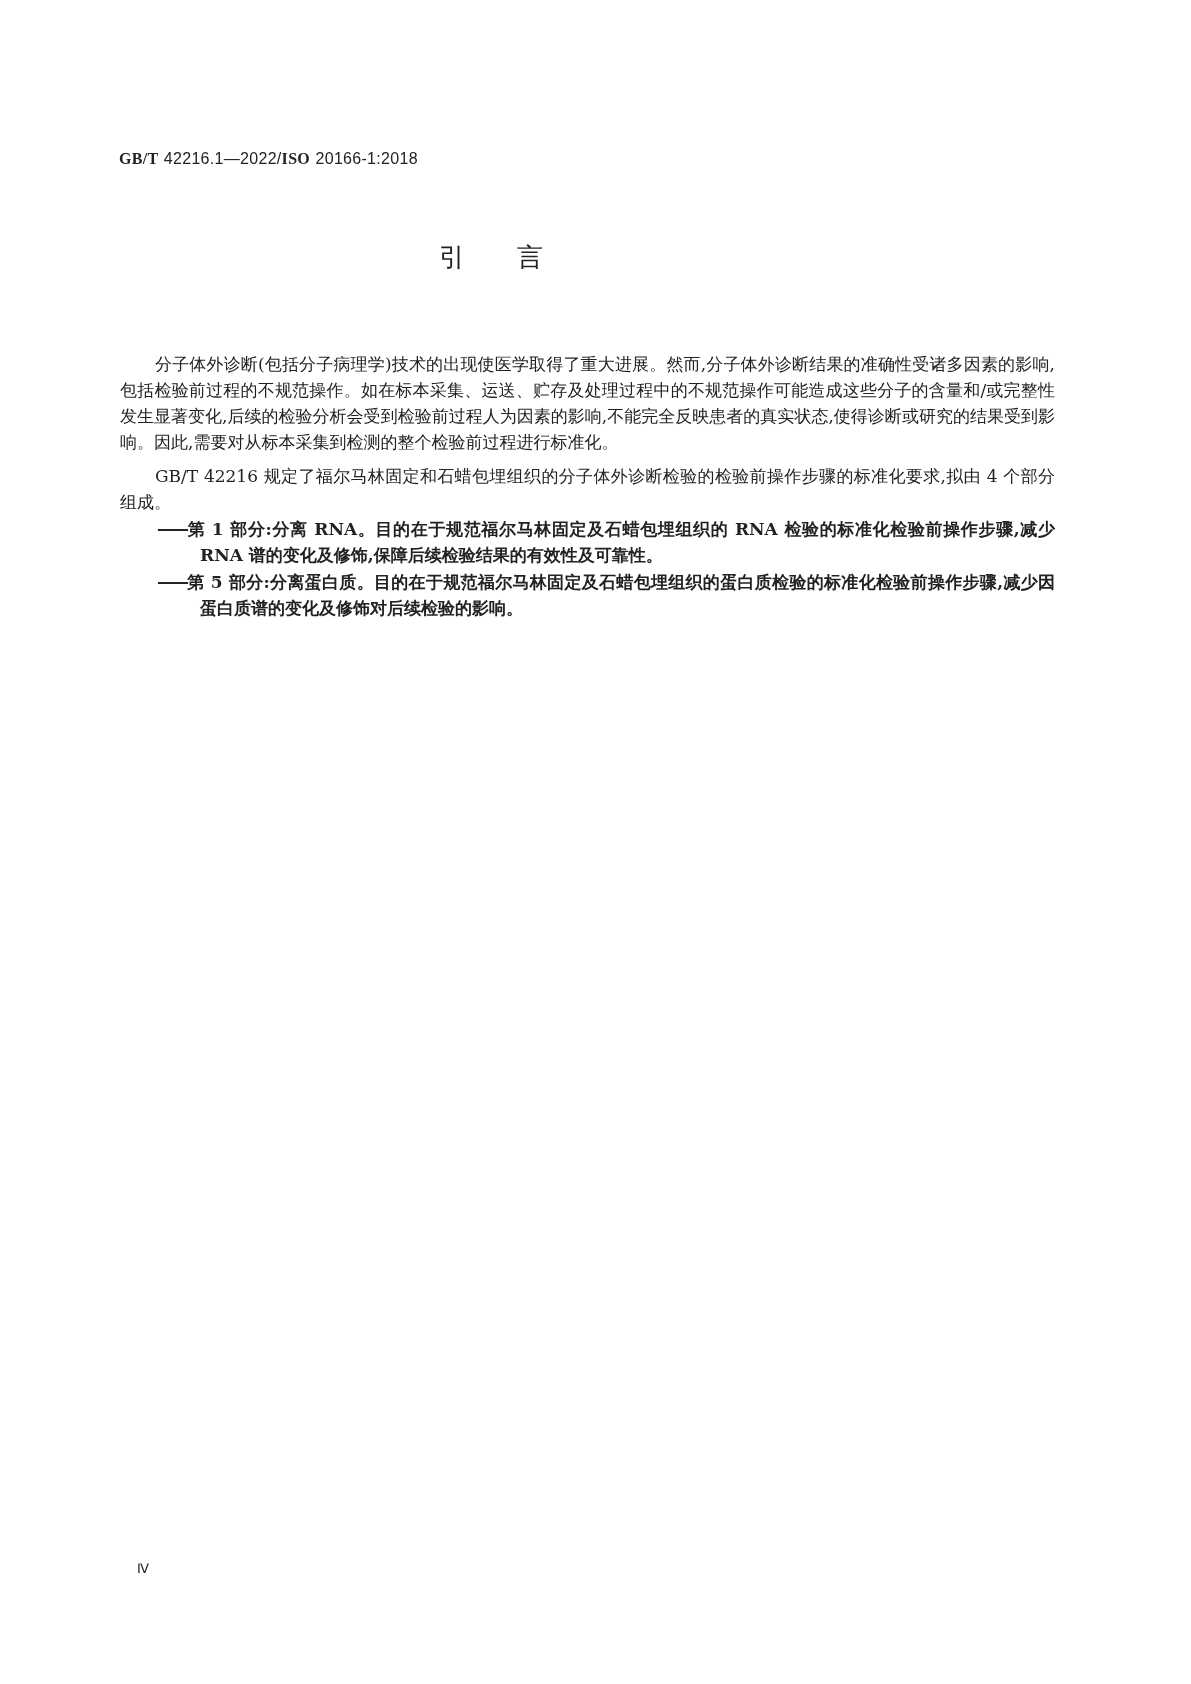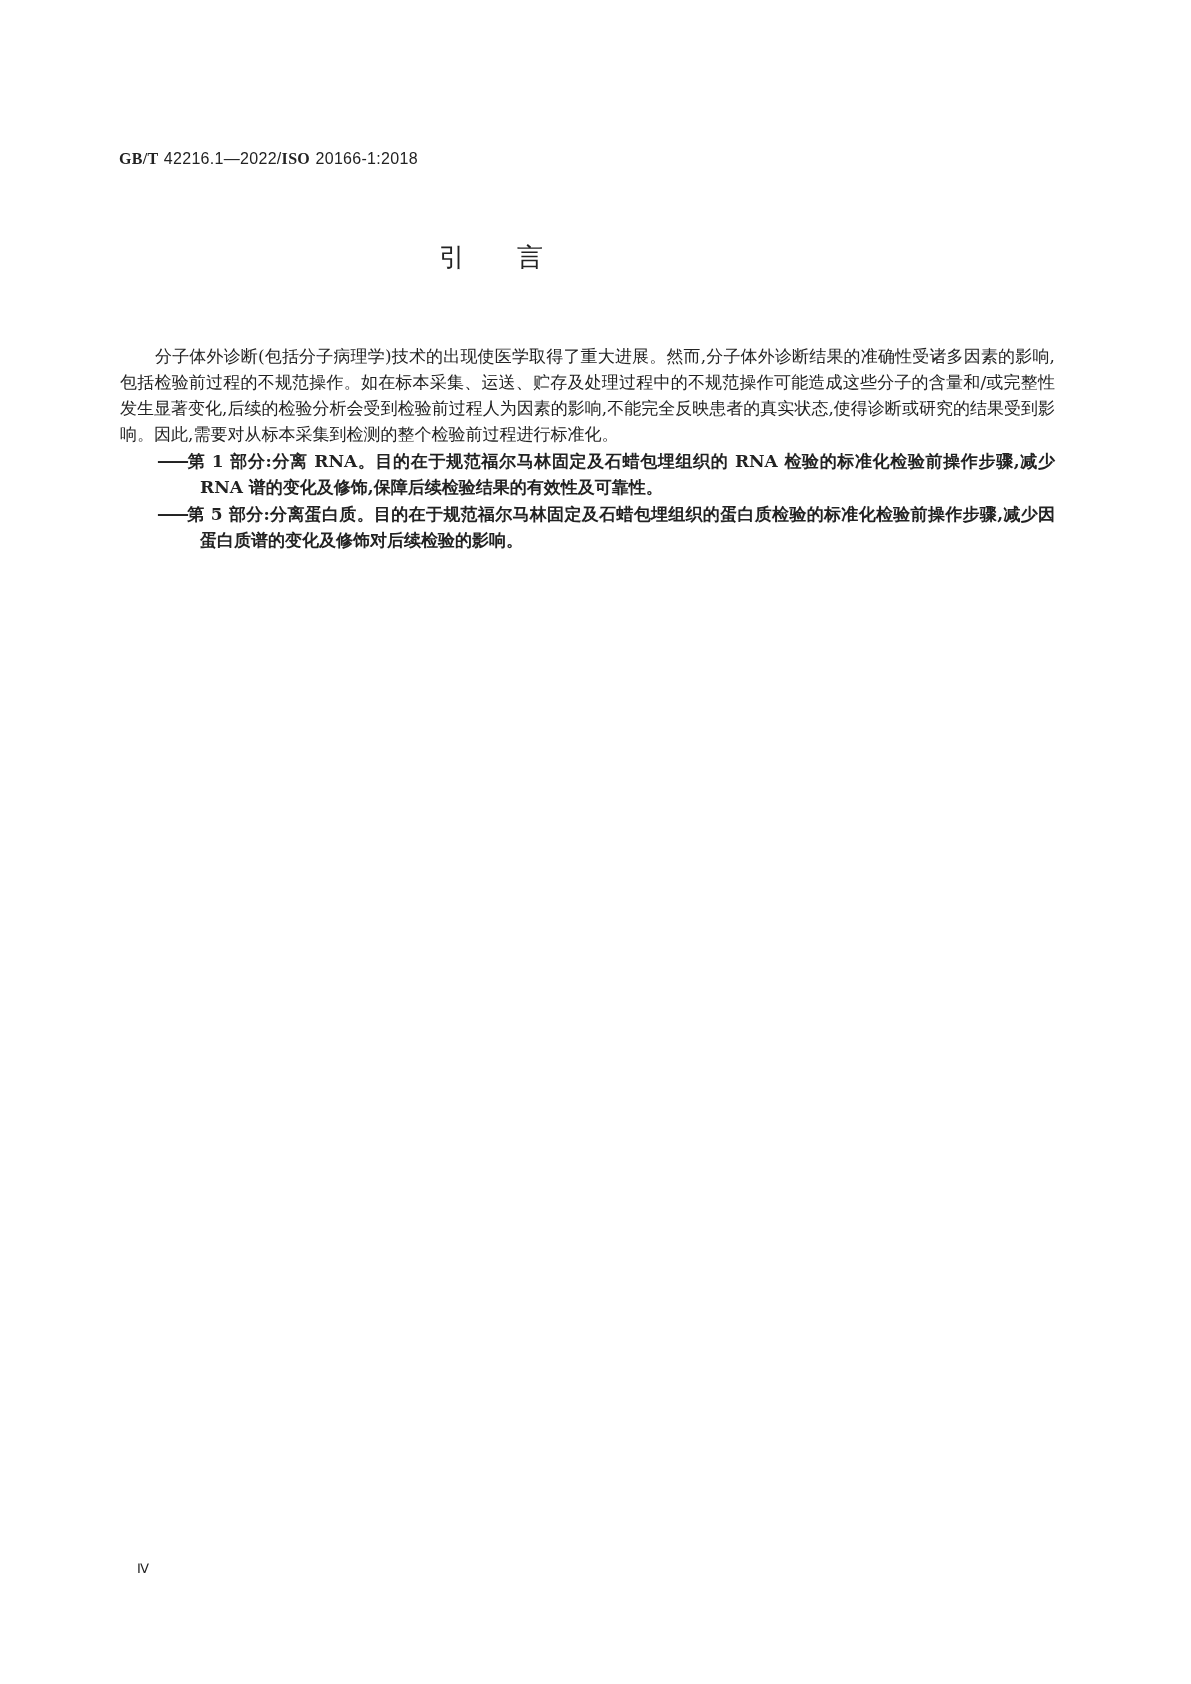--- a/index.html
+++ b/index.html
@@ -4,35 +4,36 @@
 <style>
   html, body { margin: 0; padding: 0; background: #ffffff; }
   body { width: 1191px; height: 1684px; position: relative; overflow: hidden;
          font-family: "DejaVu Serif", "Liberation Serif", serif; color: #222; }
   .header { position: absolute; left: 119px; top: 138px; font-size: 16px; letter-spacing: 0.3px; margin-top: 11px; }
   .header b { font-family: "Liberation Serif", serif; font-weight: bold; }
   .header span.n { font-family: "Liberation Sans", sans-serif; }
   .title { position: absolute; left: 0; width: 982px; top: 240px; text-align: center;
            font-size: 26px; letter-spacing: 52px; text-indent: 52px; font-family: "DejaVu Sans", sans-serif; }
   .body { position: absolute; left: 120px; width: 935px; top: 343px; font-size: 17px; line-height: 26px; }
-  .para { text-indent: 35px; margin: 0 0 1px 0; text-align: justify; text-align-last: left; }
+  .para { text-indent: 35px; margin: 8px 0 1px 0; text-align: justify; text-align-last: left; }
   .item { padding-left: 80px; text-indent: -43px; margin: 0 0 1px 0; text-align: justify; text-align-last: left; font-weight: bold; }
   .dash { letter-spacing: -2px; }
   .footer { position: absolute; left: 137px; top: 1561px; font-size: 13px; font-family: "Liberation Serif", serif; }
 </style>
 </head>
 <body>
 
 <div class="header">
   <b>GB/T</b>
   <span class="n">42216.1—2022/</span><b>ISO</b>
   <span class="n">20166-1:2018</span>
 </div>
 
 <div class="title">引言</div>
 
 <div class="body">
   <p class="para">分子体外诊断(包括分子病理学)技术的出现使医学取得了重大进展。然而,分子体外诊断结果的准确性受诸多因素的影响,包括检验前过程的不规范操作。如在标本采集、运送、贮存及处理过程中的不规范操作可能造成这些分子的含量和/或完整性发生显著变化,后续的检验分析会受到检验前过程人为因素的影响,不能完全反映患者的真实状态,使得诊断或研究的结果受到影响。因此,需要对从标本采集到检测的整个检验前过程进行标准化。</p>
+  <p class="para">GB/T 42216 规定了福尔马林固定和石蜡包埋组织的分子体外诊断检验的检验前操作步骤的标准化要求,拟由 4 个部分组成。</p>
   <p class="item"><span class="dash">——</span><span>第 1 部分:分离 RNA。目的在于规范福尔马林固定及石蜡包埋组织的 RNA 检验的标准化检验前操作步骤,减少 RNA 谱的变化及修饰,保障后续检验结果的有效性及可靠性。</span></p>
   <p class="item"><span class="dash">——</span><span>第 5 部分:分离蛋白质。目的在于规范福尔马林固定及石蜡包埋组织的蛋白质检验的标准化检验前操作步骤,减少因蛋白质谱的变化及修饰对后续检验的影响。</span></p>
 </div>
 
 <div class="footer">Ⅳ</div>
 
 </body></html>

